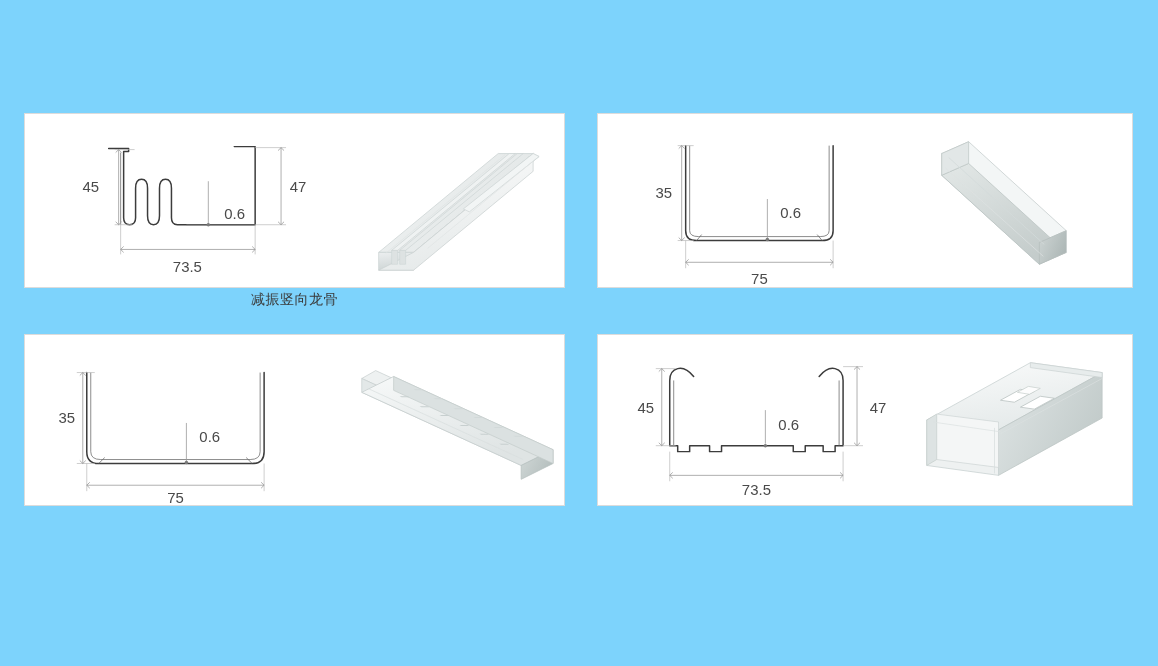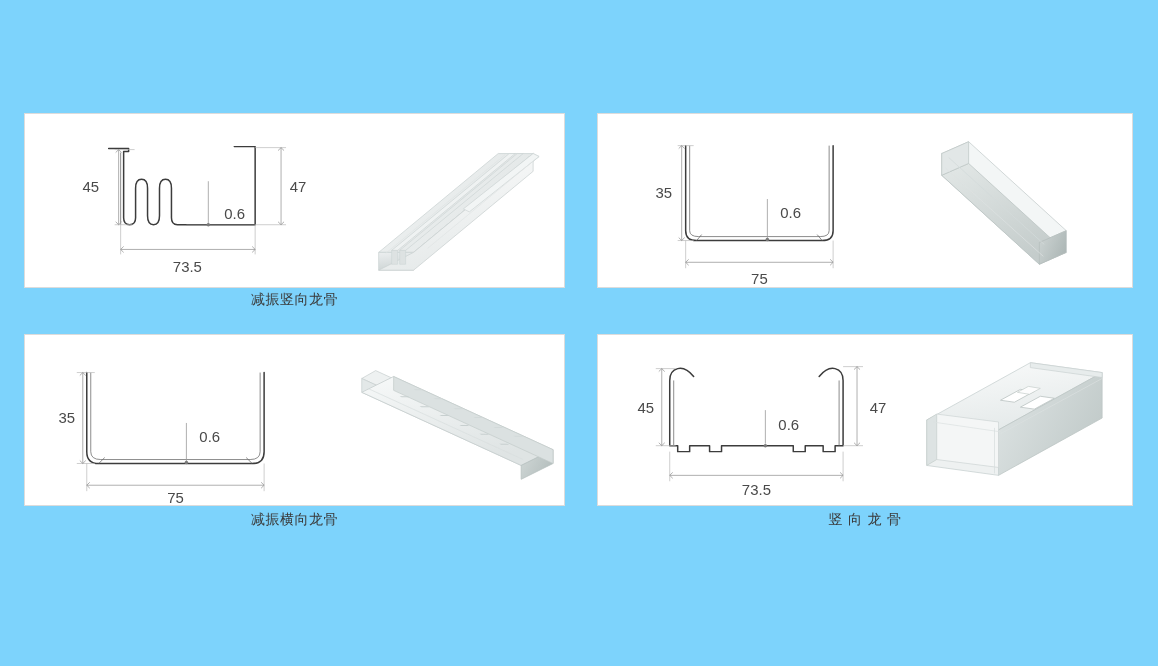--- a/index.html
+++ b/index.html
@@ -303,21 +303,20 @@
           <polygon points="410,64 418,64 420,65 412,65"></polygon>
           <polygon points="430,74 438,74 440,75 432,75"></polygon>
           <polygon points="450,83 458,83 460,84 452,84"></polygon>
           <polygon points="470,93 478,93 480,94 472,94"></polygon>
           <polygon points="490,102 498,102 500,103 492,103"></polygon>
         </g>
         <path d="M 344,54 L 500,126" stroke="#d8dede" stroke-width="0.7" fill="none"></path>
       </g>
     </svg>
   </div>
-  <div class="panel-caption" style="left:24px; top:511px; width:541px;">减振横向龙骨</div>
 
   <div class="panel" style="left:597px; top:334px; width:536px; height:172px;">
     <svg class="svg-fill" viewBox="0 0 536 172" preserveAspectRatio="none">
       <defs>
         <linearGradient id="g4a" x1="0" y1="0" x2="0.4" y2="1">
           <stop offset="0" stop-color="#fafbfb"></stop>
           <stop offset="1" stop-color="#e5eaea"></stop>
         </linearGradient>
         <linearGradient id="g4b" x1="0" y1="0" x2="1" y2="0.5">
           <stop offset="0" stop-color="#dfe5e5"></stop>
@@ -390,15 +389,14 @@
 
         <polygon points="404,66 424,55 438,57 418,68" fill="#ffffff" stroke="#b9c2c1" stroke-width="0.8"></polygon>
         <polygon points="424,73 444,62 458,64 438,75" fill="#ffffff" stroke="#b9c2c1" stroke-width="0.8"></polygon>
         <polygon points="421,58 432,52 444,54 433,60" fill="#fdfdfd" stroke="#c4ccca" stroke-width="0.7"></polygon>
 
         <path d="M 336,88 L 404,98 M 404,100 L 506,44" stroke="#dbe1e1" stroke-width="0.7" fill="none"></path>
         <path d="M 398,94 L 398,140" stroke="#d5dcdc" stroke-width="0.7" fill="none"></path>
       </g>
     </svg>
   </div>
-  <div class="panel-caption" style="left:597px; top:511px; width:536px;">竖 向 龙 骨</div>
 
 </div>
 
 </body></html>

